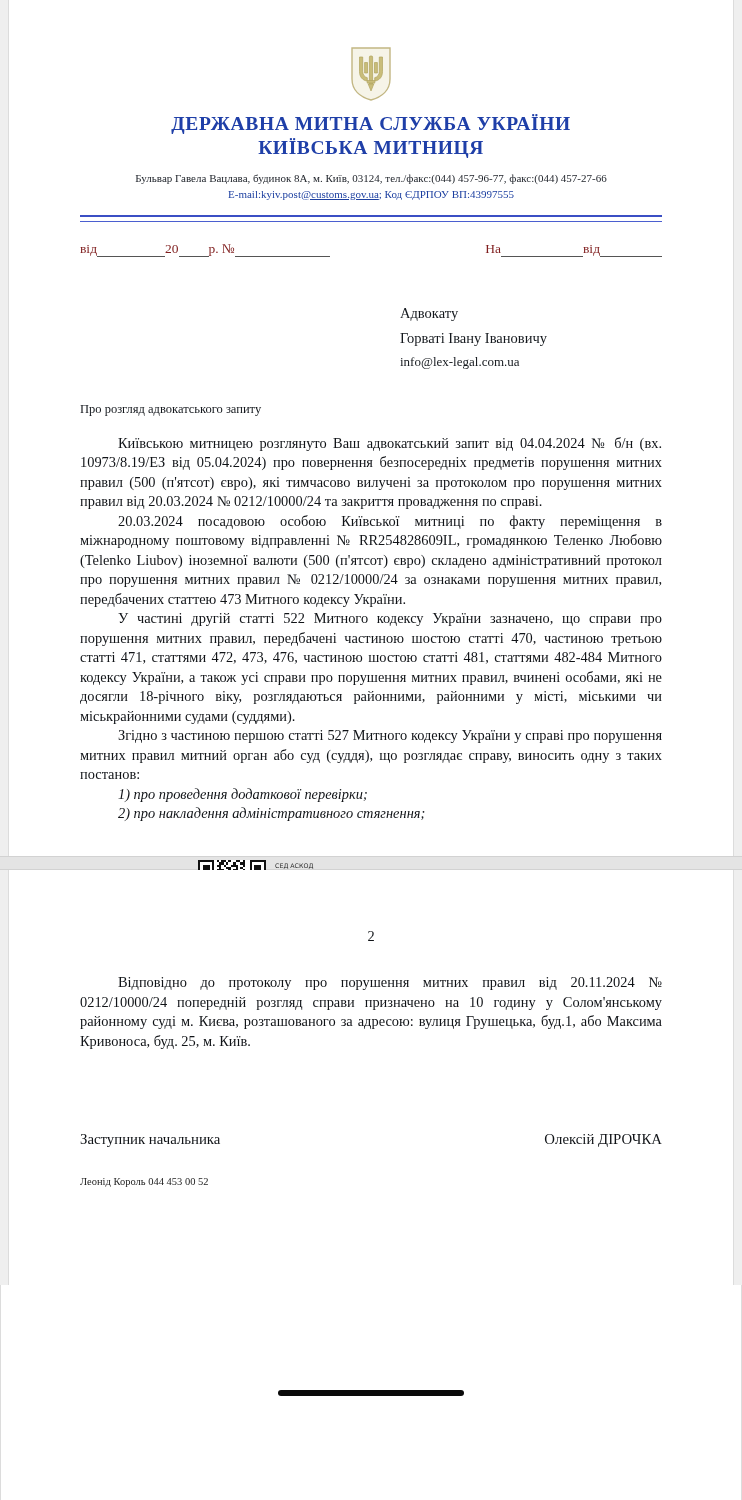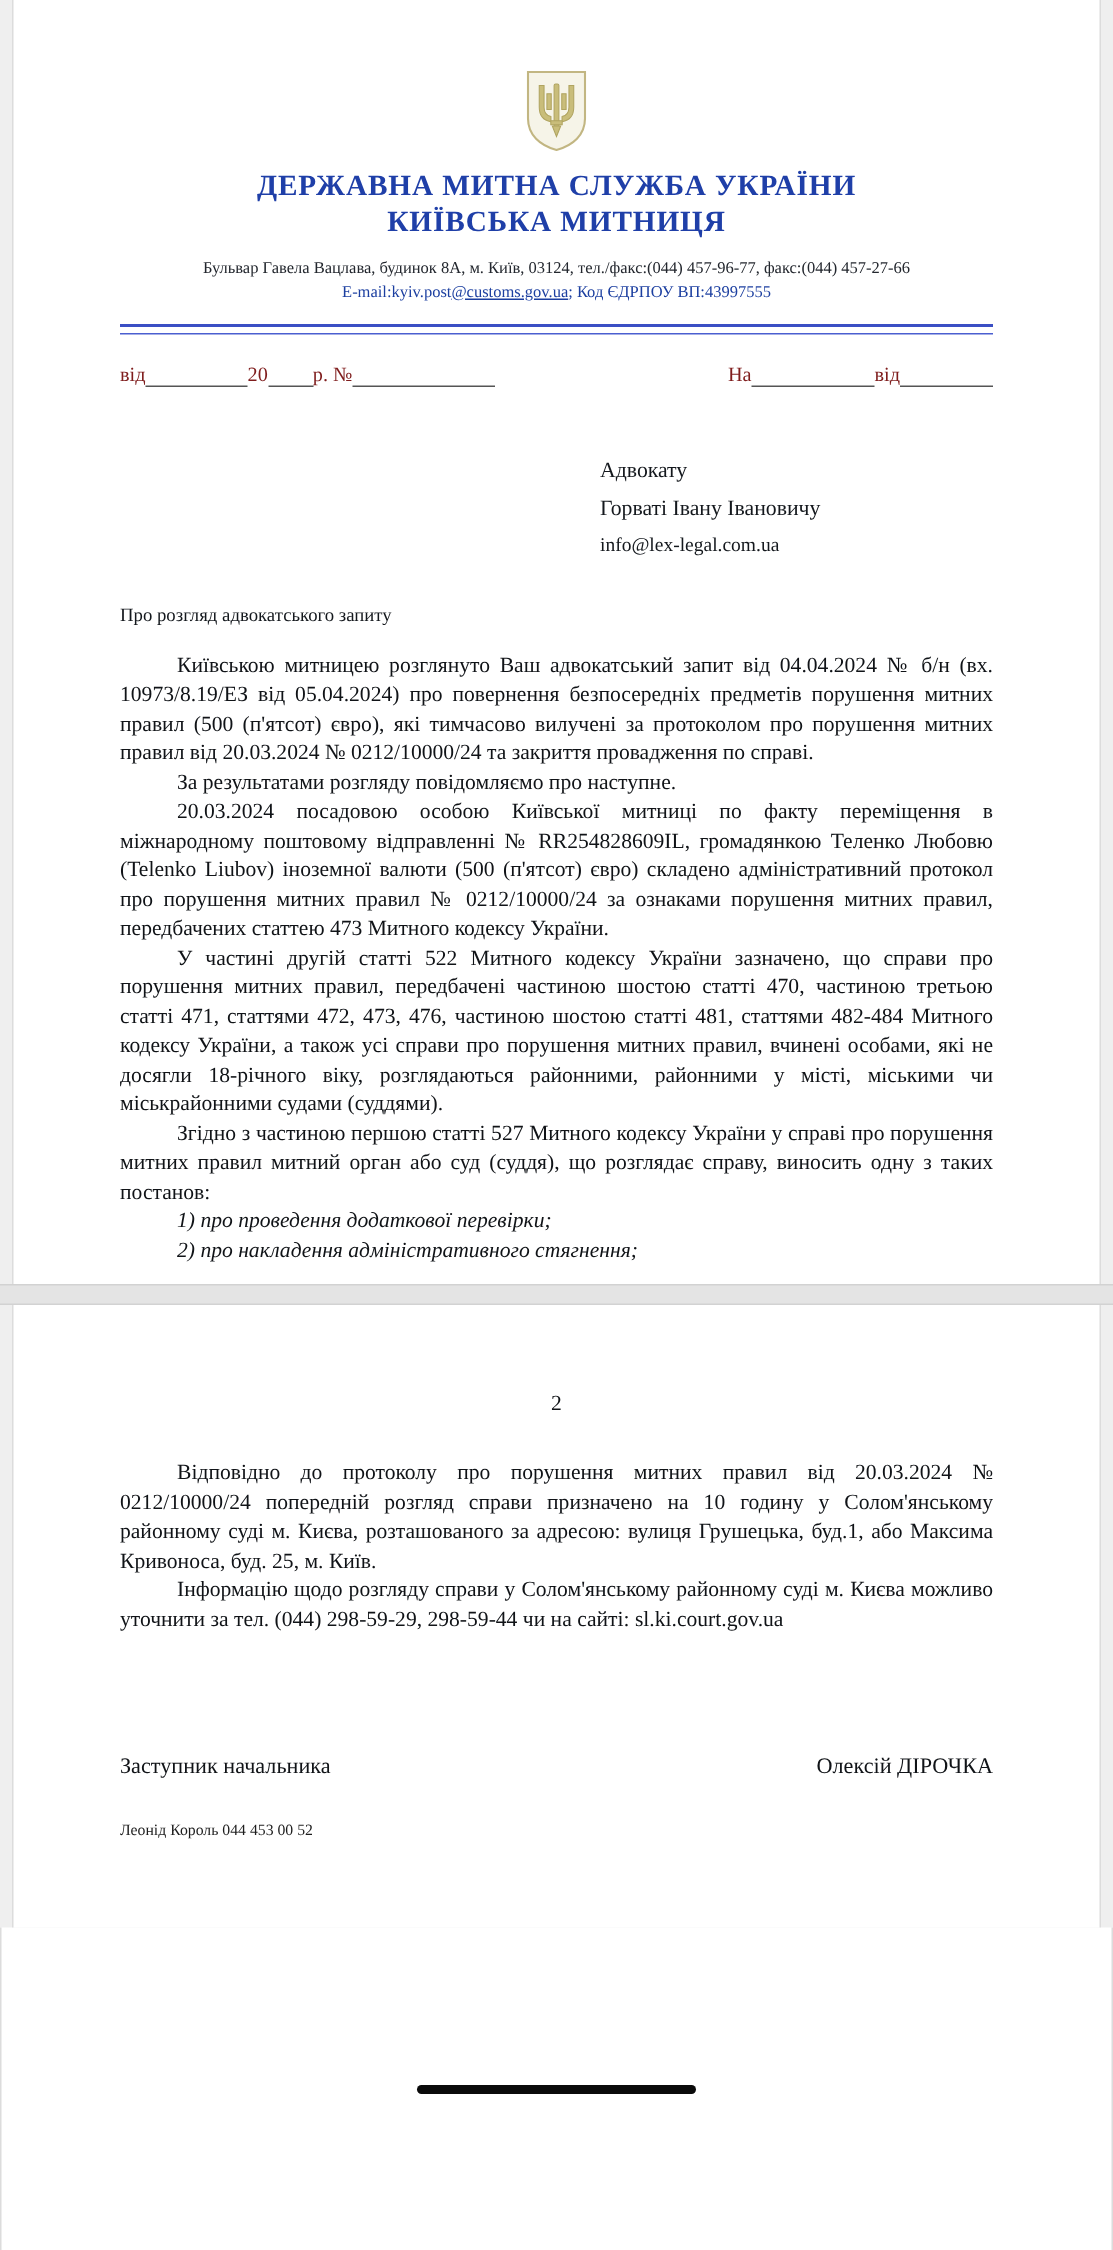--- a/index.html
+++ b/index.html
@@ -273,21 +273,20 @@
       <div class="addressee">
         <div>Адвокату</div>
         <div>Горваті Івану Івановичу</div>
         <div class="email">info@lex-legal.com.ua</div>
       </div>
 
       <div class="subject">Про розгляд адвокатського запиту</div>
 
       <div class="body-text">
         <p>Київською митницею розглянуто Ваш адвокатський запит від 04.04.2024 № б/н (вх. 10973/8.19/ЕЗ від 05.04.2024) про повернення безпосередніх предметів порушення митних правил (500 (п'ятсот) євро), які тимчасово вилучені за протоколом про порушення митних правил від 20.03.2024 № 0212/10000/24 та закриття провадження по справі.</p>
-        <p>За результатами розгляду повідомляємо про наступне.</p>
         <p>20.03.2024 посадовою особою Київської митниці по факту переміщення в міжнародному поштовому відправленні № RR254828609IL, громадянкою Теленко Любовю (Telenko Liubov) іноземної валюти (500 (п'ятсот) євро) складено адміністративний протокол про порушення митних правил № 0212/10000/24 за ознаками порушення митних правил, передбачених статтею 473 Митного кодексу України.</p>
         <p>У частині другій статті 522 Митного кодексу України зазначено, що справи про порушення митних правил, передбачені частиною шостою статті 470, частиною третьою статті 471, статтями 472, 473, 476, частиною шостою статті 481, статтями 482-484 Митного кодексу України, а також усі справи про порушення митних правил, вчинені особами, які не досягли 18-річного віку, розглядаються районними, районними у місті, міськими чи міськрайонними судами (суддями).</p>
         <p>Згідно з частиною першою статті 527 Митного кодексу України у справі про порушення митних правил митний орган або суд (суддя), що розглядає справу, виносить одну з таких постанов:</p>
         <ol class="items">
           <li>1) про проведення додаткової перевірки;</li>
           <li>2) про накладення адміністративного стягнення;</li>
         </ol>
       </div>
 
       <div class="sigstamp">
@@ -546,22 +545,21 @@
   </div>
 
   <div class="page-gap"></div>
 
   <div class="page page-2">
     <div class="inner">
 
       <div class="pageno">2</div>
 
       <div class="body-text p2body">
-        <p>Відповідно до протоколу про порушення митних правил від 20.03.2024 № 0212/10000/24 попередній розгляд справи призначено на 10 годину у Солом'янському районному суді м. Києва, розташованого за адресою: вулиця Грушецька, буд.1, або Максима Кривоноса, буд. 25, м. Київ.</p>
-        <p>Інформацію щодо розгляду справи у Солом'янському районному суді м. Києва можливо уточнити за тел. (044) 298-59-29, 298-59-44 чи на сайті: sl.ki.court.gov.ua</p>
+        <p>Відповідно до протоколу про порушення митних правил від 20.11.2024 № 0212/10000/24 попередній розгляд справи призначено на 10 годину у Солом'янському районному суді м. Києва, розташованого за адресою: вулиця Грушецька, буд.1, або Максима Кривоноса, буд. 25, м. Київ.</p>
       </div>
 
       <div class="signature-row">
         <div>Заступник начальника</div>
         <div>Олексій ДІРОЧКА</div>
       </div>
 
       <div class="executor">Леонід Король 044 453 00 52</div>
 
     </div>

